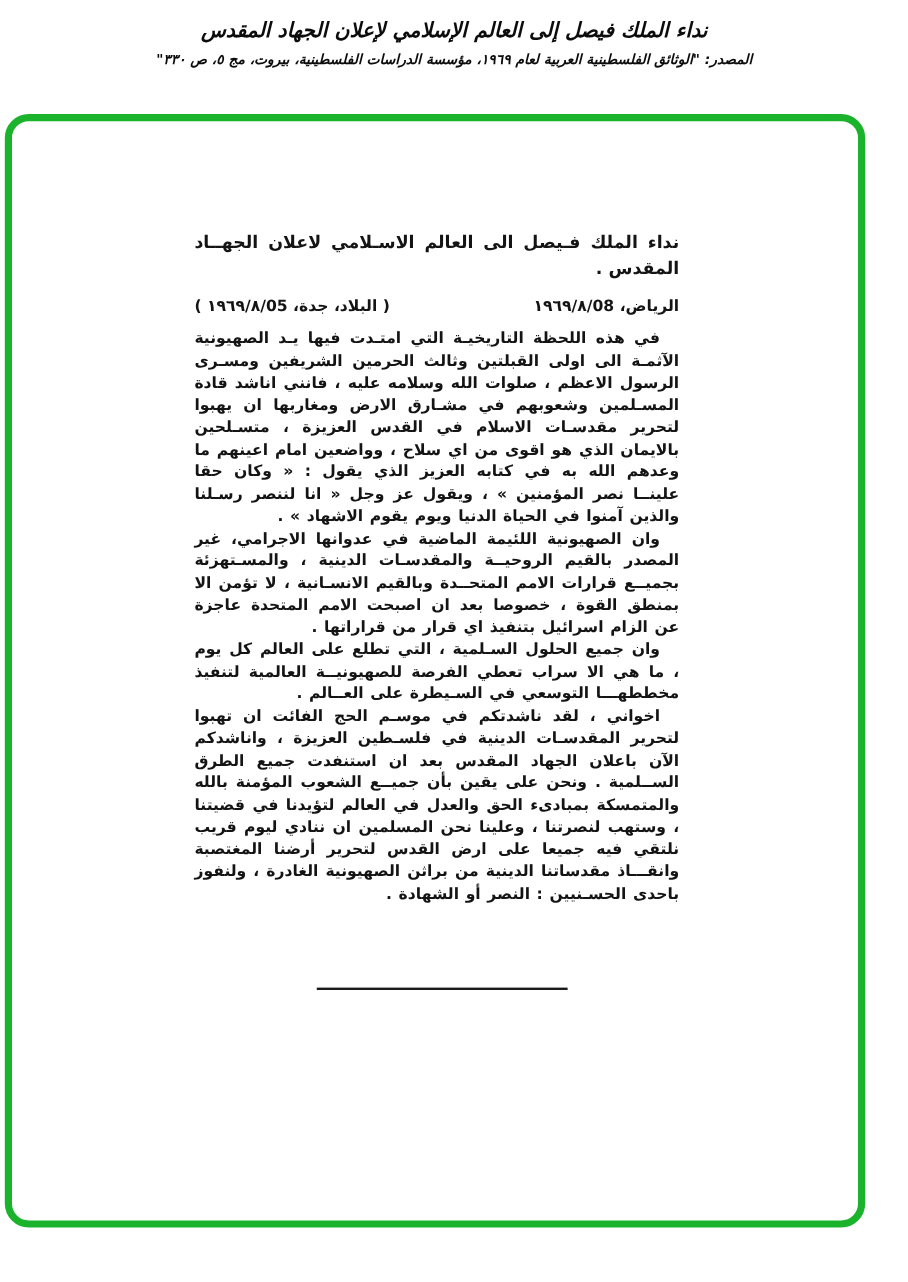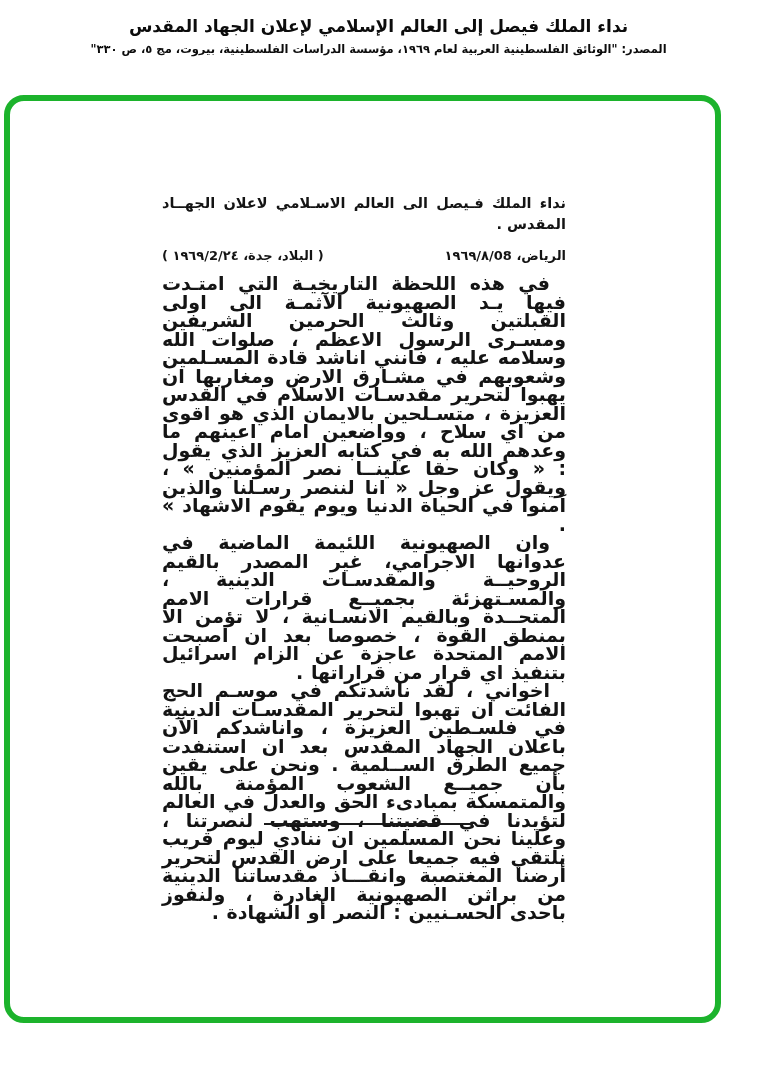--- a/index.html
+++ b/index.html
@@ -11,21 +11,21 @@
   body{
     width:757px;height:1068px;
     background:var(--paper);
     font-family:"DejaVu Sans",sans-serif;
     color:var(--ink);
     position:relative;
     overflow:hidden;
   }
   .page-header{
     position:absolute;top:16px;left:0;width:757px;
-    text-align:center;direction:rtl;
+    text-align:center;direction:rtl;font-style:italic;
   }
   .h-title{
     font-size:17px;font-weight:700;color:#0c0c0c;
   }
   .h-source{
     margin-top:6px;font-size:11.5px;font-weight:700;color:#0c0c0c;
   }
   .frame{
     position:absolute;left:4px;top:95px;
     width:705px;height:916px;
@@ -41,21 +41,21 @@
     font-size:14.5px;font-weight:700;line-height:21px;
     text-align:justify;
   }
   .dateline{
     display:flex;justify-content:space-between;direction:rtl;
     font-size:13px;font-weight:700;
     margin-top:13px;
   }
   .para{
     margin:0;
-    font-size:19px;font-weight:700;
+    font-size:13px;font-weight:700;
     line-height:18.5px;
     text-align:justify;
     text-indent:16px;
     word-spacing:1px;
   }
   .para.first{margin-top:11px;}
   .rule{
     position:absolute;left:254px;top:722px;
     width:209px;height:2px;background:#1a1a1a;
   }
@@ -66,20 +66,21 @@
 <div class="page-header">
   <div class="h-title">نداء الملك فيصل إلى العالم الإسلامي لإعلان الجهاد المقدس</div>
   <div class="h-source">المصدر: "الوثائق الفلسطينية العربية لعام ١٩٦٩، مؤسسة الدراسات الفلسطينية، بيروت، مج ٥، ص ٣٣٠"</div>
 </div>
 
 <div class="frame">
   <div class="doc">
     <div class="doc-title">نداء الملك فـيصل الى العالم الاسـلامي لاعلان الجهــاد المقدس .</div>
     <div class="dateline">
       <span>الرياض، ١٩٦٩/٨/08</span>
-      <span>( البلاد، جدة، ١٩٦٩/2/٢٤ )</span>
+      <span>( البلاد، جدة، ١٩٦٩/٨/05 )</span>
     </div>
     <p class="para first">في هذه اللحظة التاريخيـة التي امتـدت فيها يـد الصهيونية الآثمـة الى اولى القبلتين وثالث الحرمين الشريفين ومسـرى الرسول الاعظم ، صلوات الله وسلامه عليه ، فانني اناشد قادة المسـلمين وشعوبهم في مشـارق الارض ومغاربها ان يهبوا لتحرير مقدسـات الاسلام في القدس العزيزة ، متسـلحين بالايمان الذي هو اقوى من اي سلاح ، وواضعين امام اعينهم ما وعدهم الله به في كتابه العزيز الذي يقول : « وكان حقا علينــا نصر المؤمنين » ، ويقول عز وجل « انا لننصر رسـلنا والذين آمنوا في الحياة الدنيا ويوم يقوم الاشهاد » .</p>
     <p class="para">وان الصهيونية اللئيمة الماضية في عدوانها الاجرامي، غير المصدر بالقيم الروحيــة والمقدسـات الدينية ، والمسـتهزئة بجميــع قرارات الامم المتحــدة وبالقيم الانسـانية ، لا تؤمن الا بمنطق القوة ، خصوصا بعد ان اصبحت الامم المتحدة عاجزة عن الزام اسرائيل بتنفيذ اي قرار من قراراتها .</p>
+    <p class="para">وان جميع الحلول السـلمية ، التي تطلع على العالم كل يوم ، ما هي الا سراب تعطي الفرصة للصهيونيــة العالمية لتنفيذ مخططهـــا التوسعي في السـيطرة على العــالم .</p>
     <p class="para">اخواني ، لقد ناشدتكم في موسـم الحج الفائت ان تهبوا لتحرير المقدسـات الدينية في فلسـطين العزيزة ، واناشدكم الآن باعلان الجهاد المقدس بعد ان استنفدت جميع الطرق الســلمية . ونحن على يقين بأن جميــع الشعوب المؤمنة بالله والمتمسكة بمبادىء الحق والعدل في العالم لتؤيدنا في قضيتنا ، وستهب لنصرتنا ، وعلينا نحن المسلمين ان ننادي ليوم قريب نلتقي فيه جميعا على ارض القدس لتحرير أرضنا المغتصبة وانقـــاذ مقدساتنا الدينية من براثن الصهيونية الغادرة ، ولنفوز باحدى الحسـنيين : النصر أو الشهادة .</p>
   </div>
   <div class="rule"></div>
 </div>
 
 </body></html>

